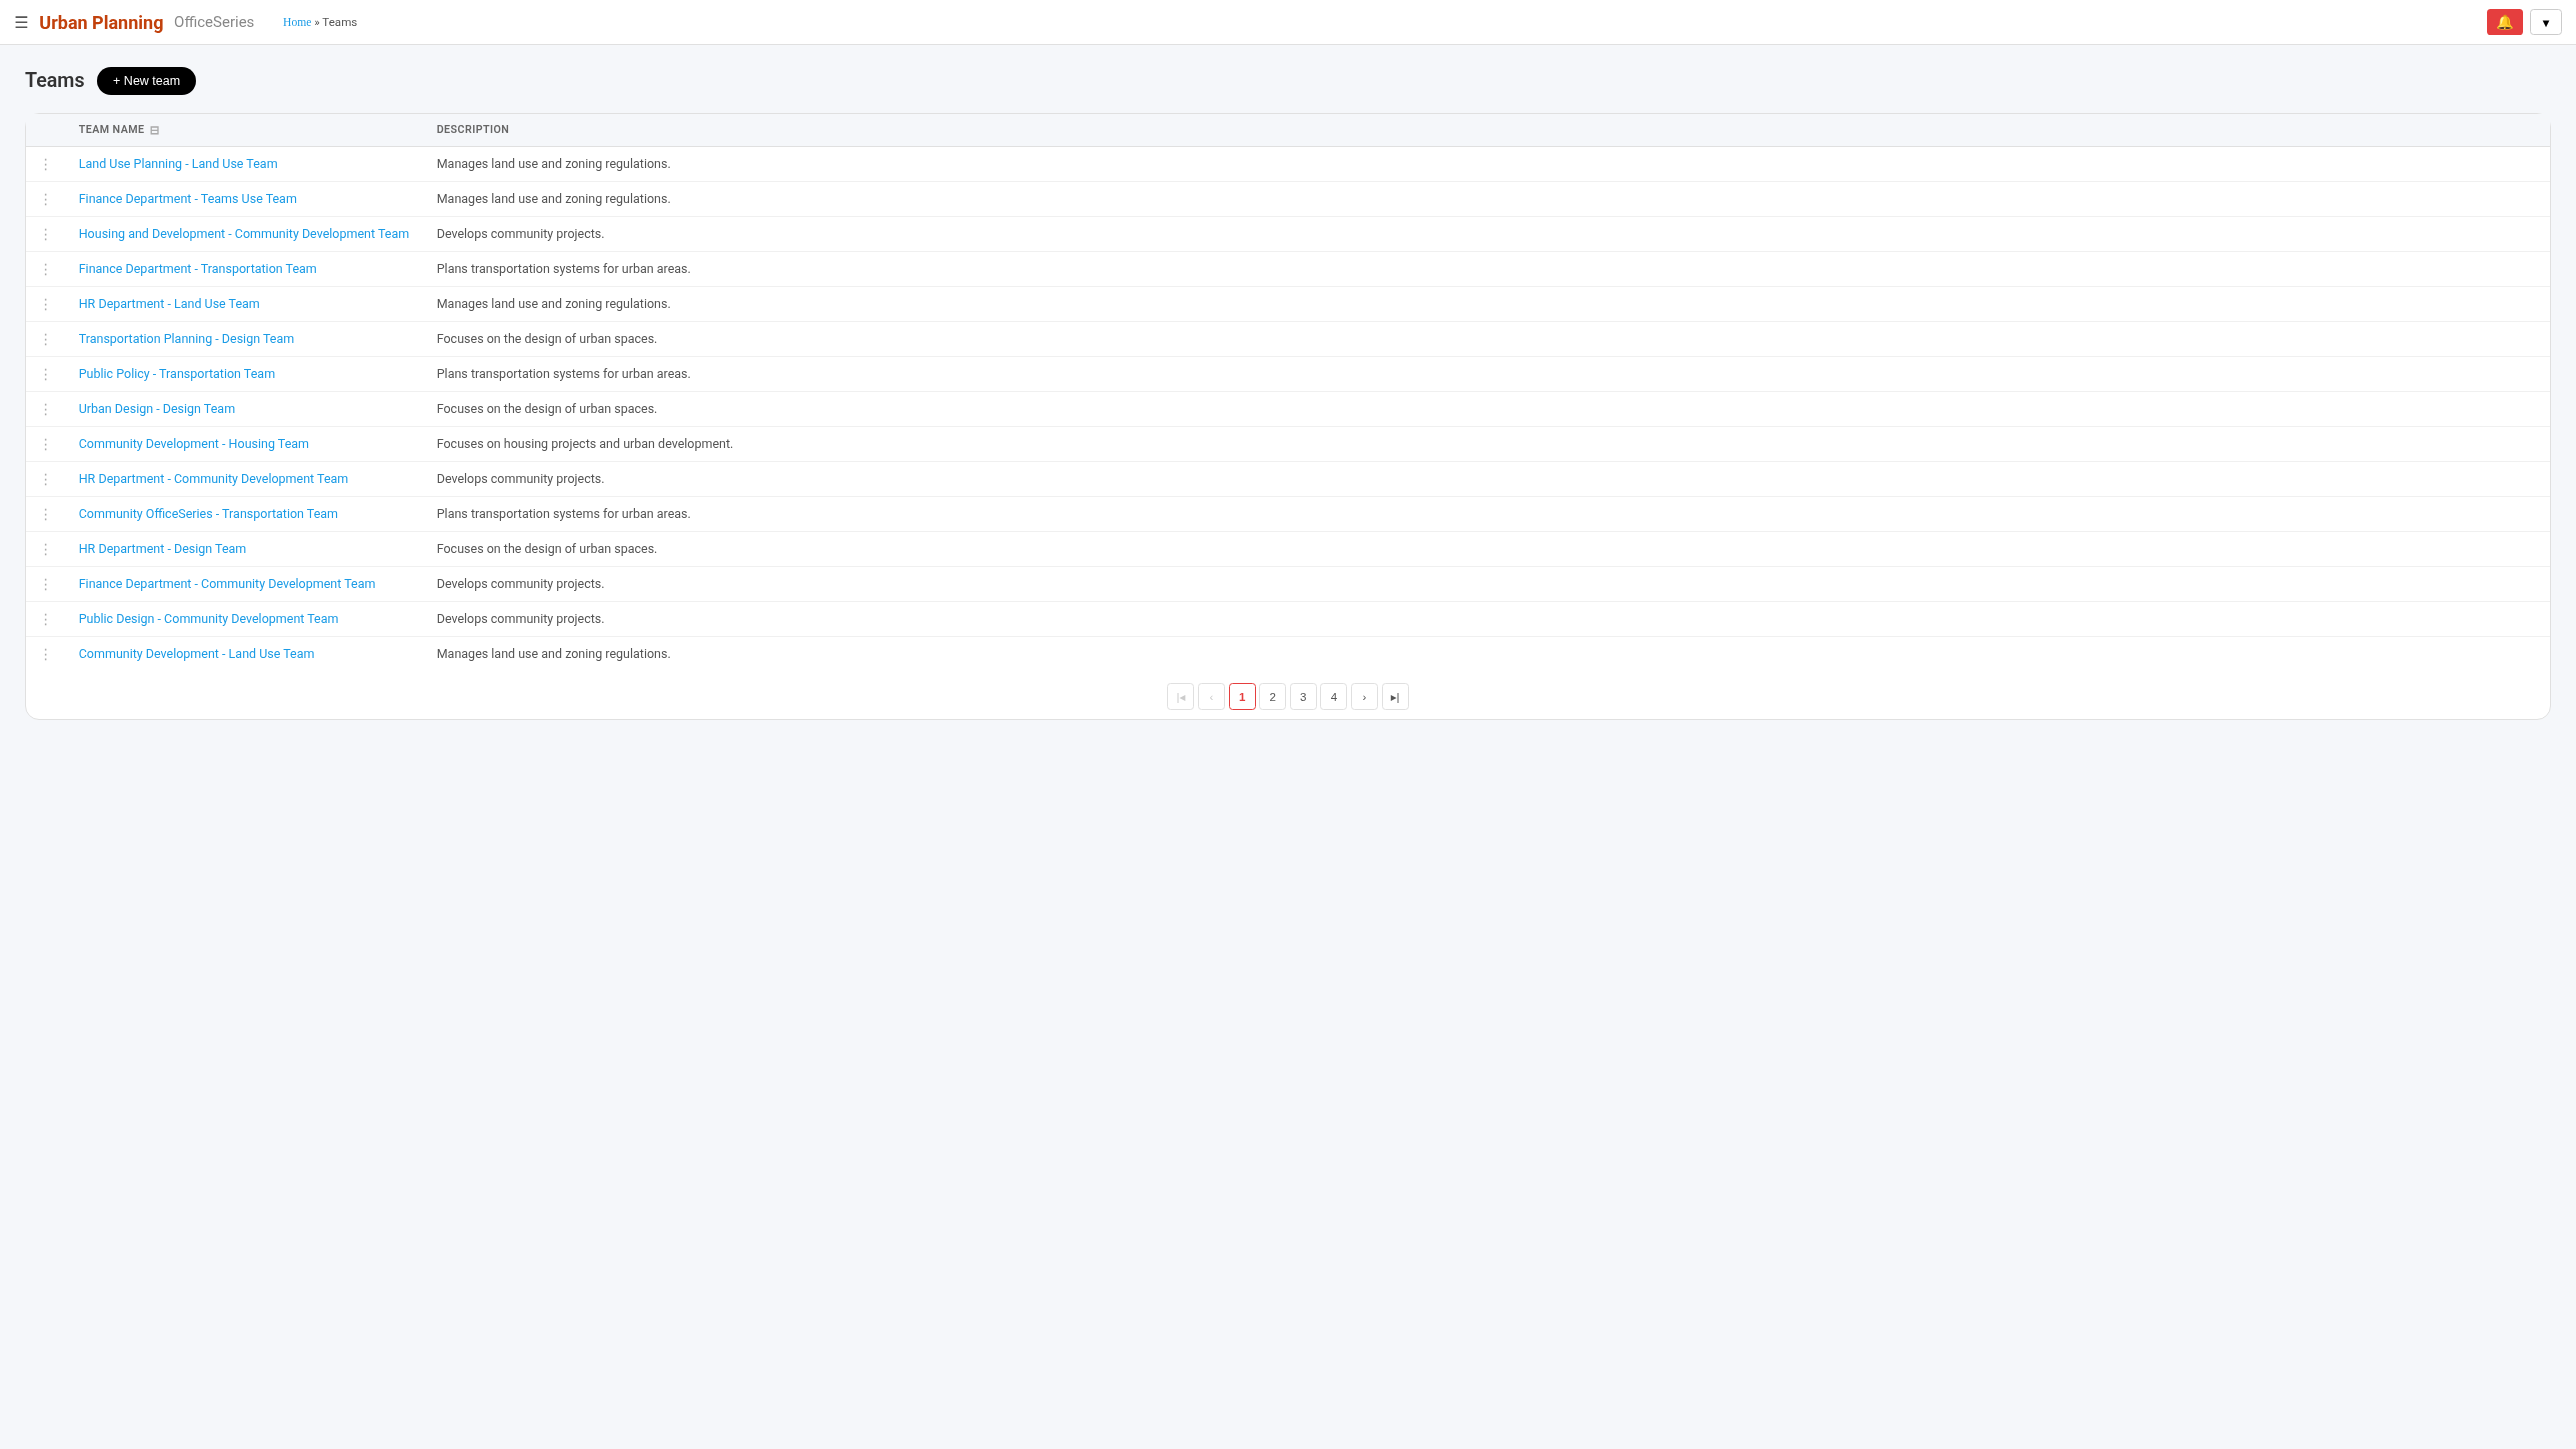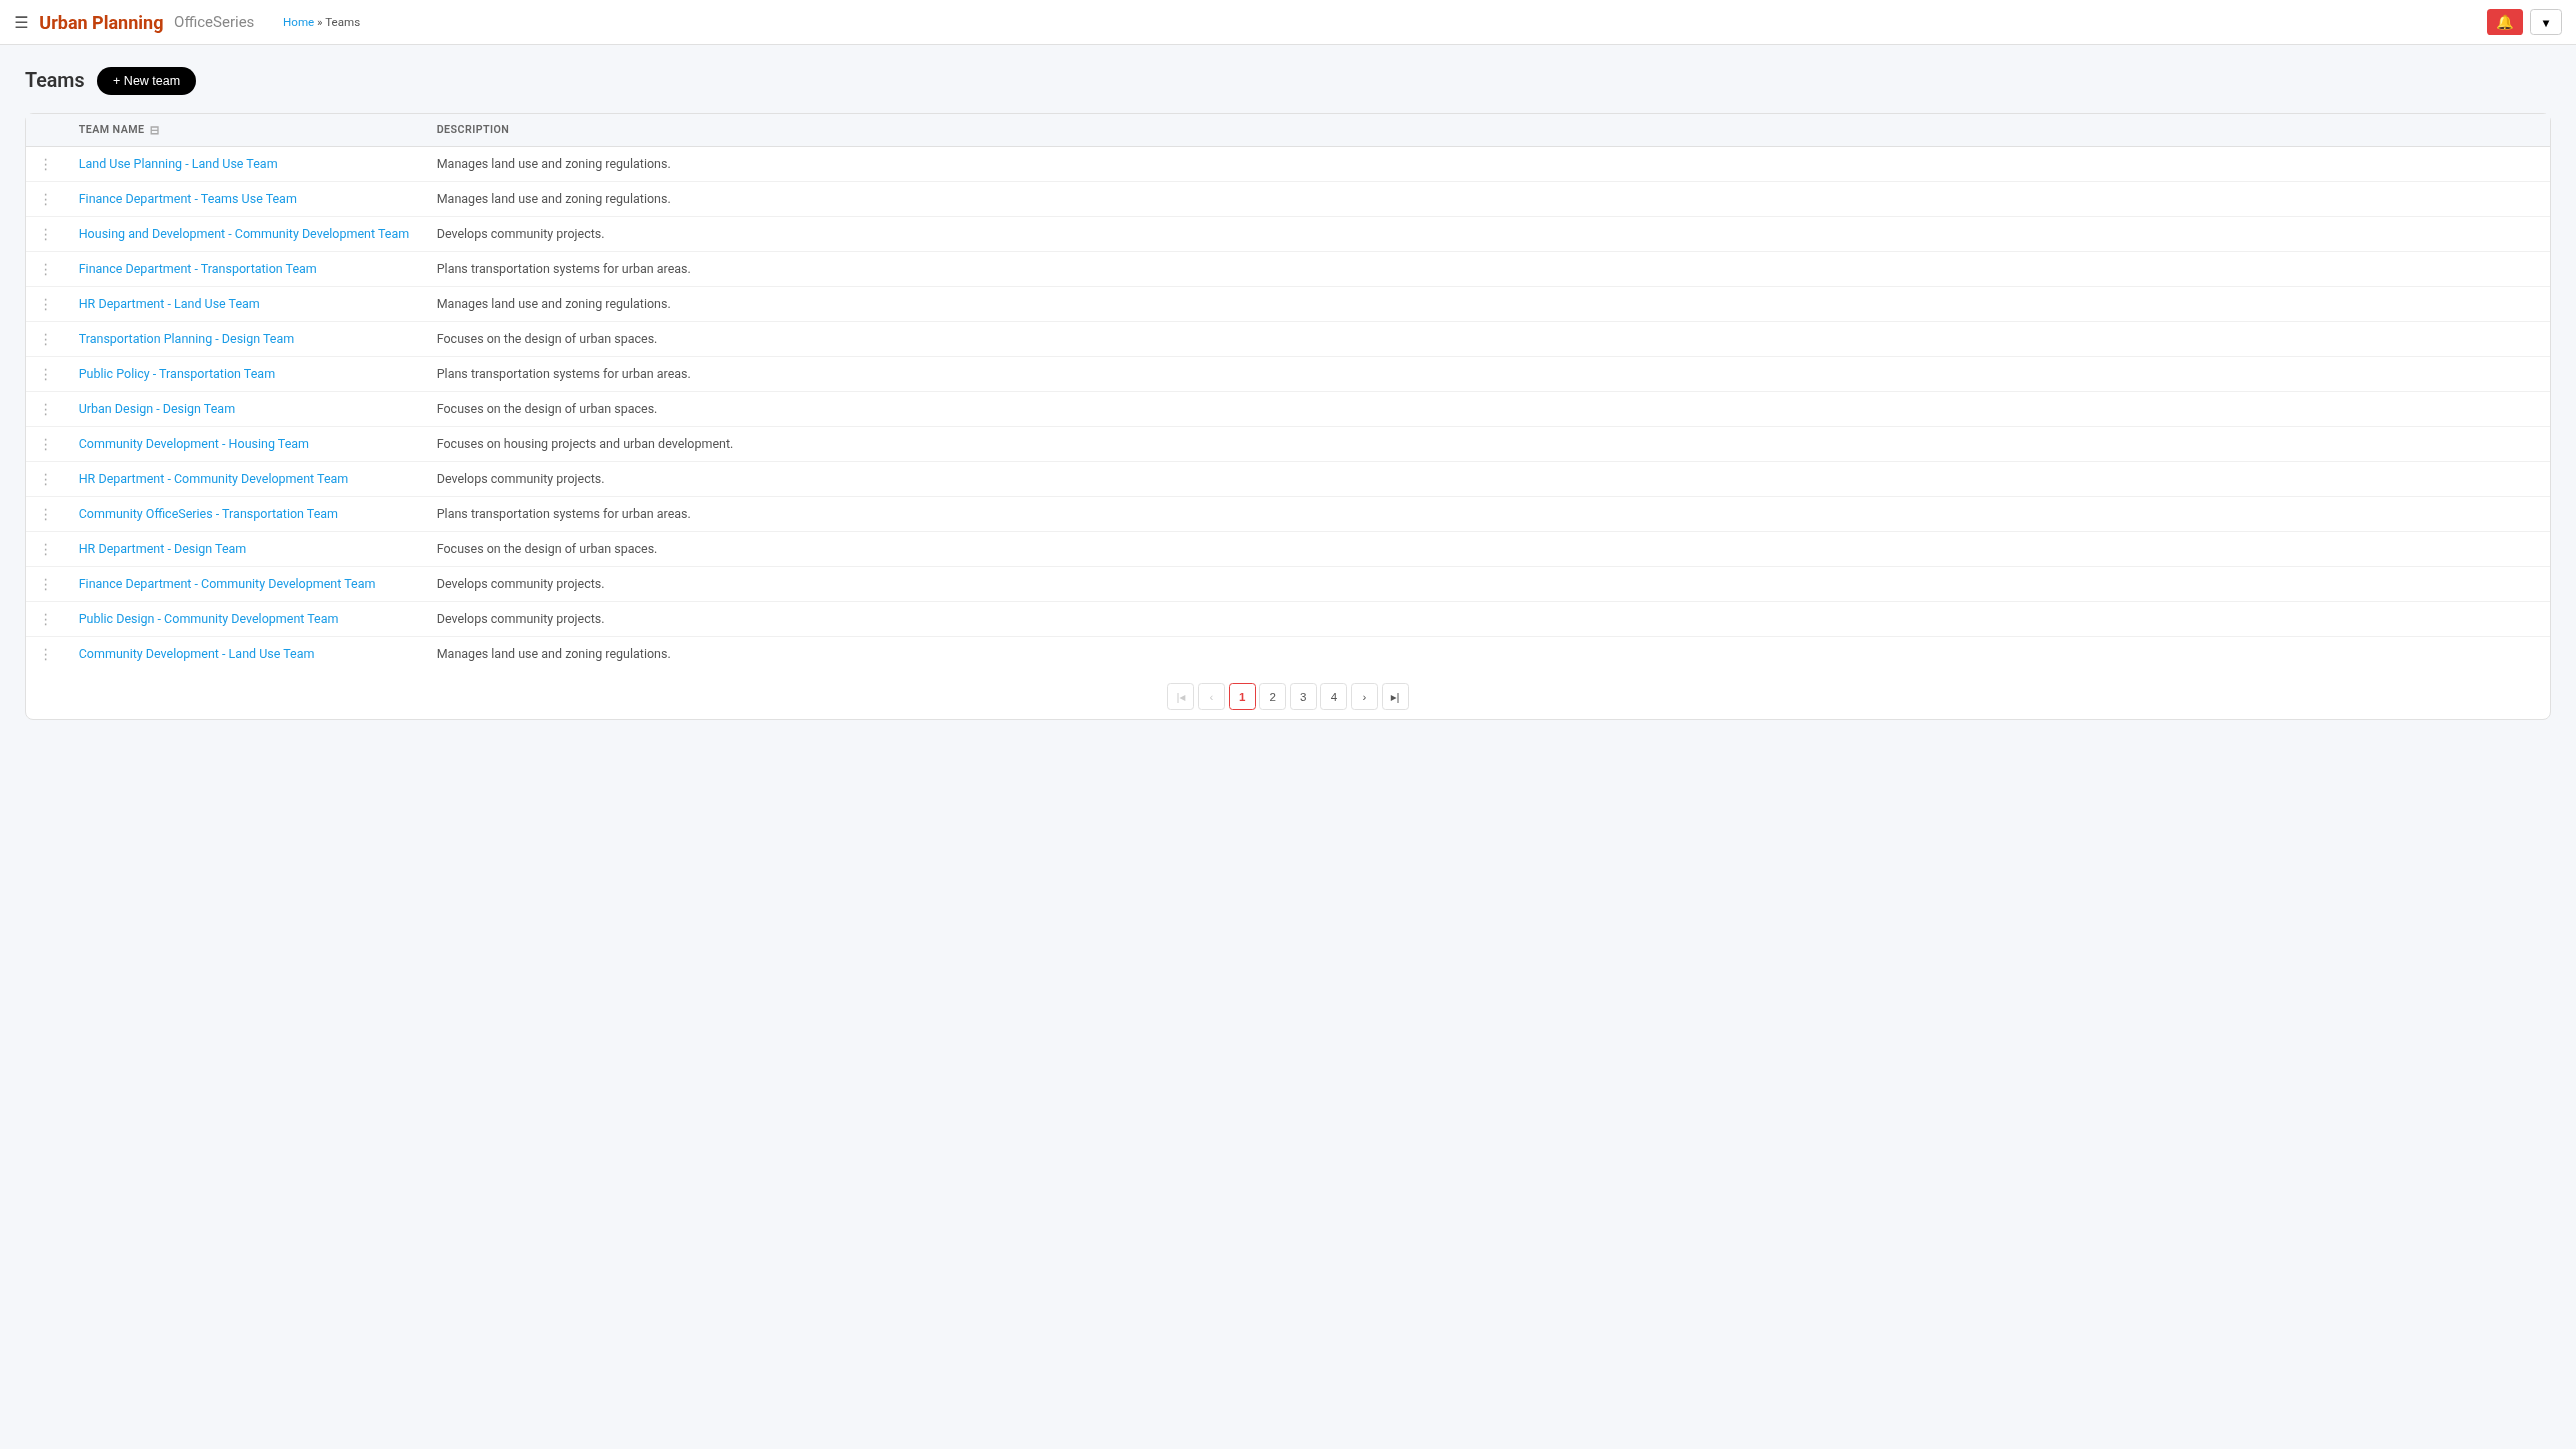--- a/index.html
+++ b/index.html
@@ -13,21 +13,21 @@
       background: #fff;
       padding: 0 14.3px;
       height: 45px;
       border-bottom: 0.9px solid #e0e0e0;
     }
     .header-left { display: flex; align-items: center; gap: 10.7px; }
     .menu-icon { cursor: pointer; color: #555; font-size: 16px; }
     .app-title { font-size: 18px; font-weight: 700; color: #c2410c; }
     .app-subtitle { font-size: 15px; color: #888; }
     .breadcrumb { font-size: 11.6px; color: #555; margin-left: 18px; }
-    .breadcrumb a { color: #1a9be6; text-decoration: none; }
+    .breadcrumb a { color: #1a9be6; text-decoration: none; font-family: Liberation Serif, serif; }
     .header-right { display: flex; align-items: center; gap: 7.2px; }
     .notif-btn {
       background: #e53e3e;
       color: #fff;
       border: none;
       border-radius: 3.6px;
       padding: 5.4px 9px;
       cursor: pointer;
       font-size: 14.3px;
       display: flex; align-items: center;
@@ -56,21 +56,21 @@
       cursor: pointer;
       font-size: 12.5px;
       font-weight: 500;
       display: flex; align-items: center; gap: 5.4px;
     }
 
     
     .table-container {
       background: #fff;
       border: 0.9px solid #e0e0e0;
-      border-radius: 8px;
+      border-radius: 14px;
     }
     table { width: 100%; border-collapse: collapse; }
     thead tr { background: #f5f7fa; border-bottom: 0.9px solid #e0e0e0; }
     thead th {
       padding: 9px 12.5px;
       text-align: left;
       font-size: 10.7px;
       font-weight: 600;
       color: #666;
       text-transform: uppercase;

